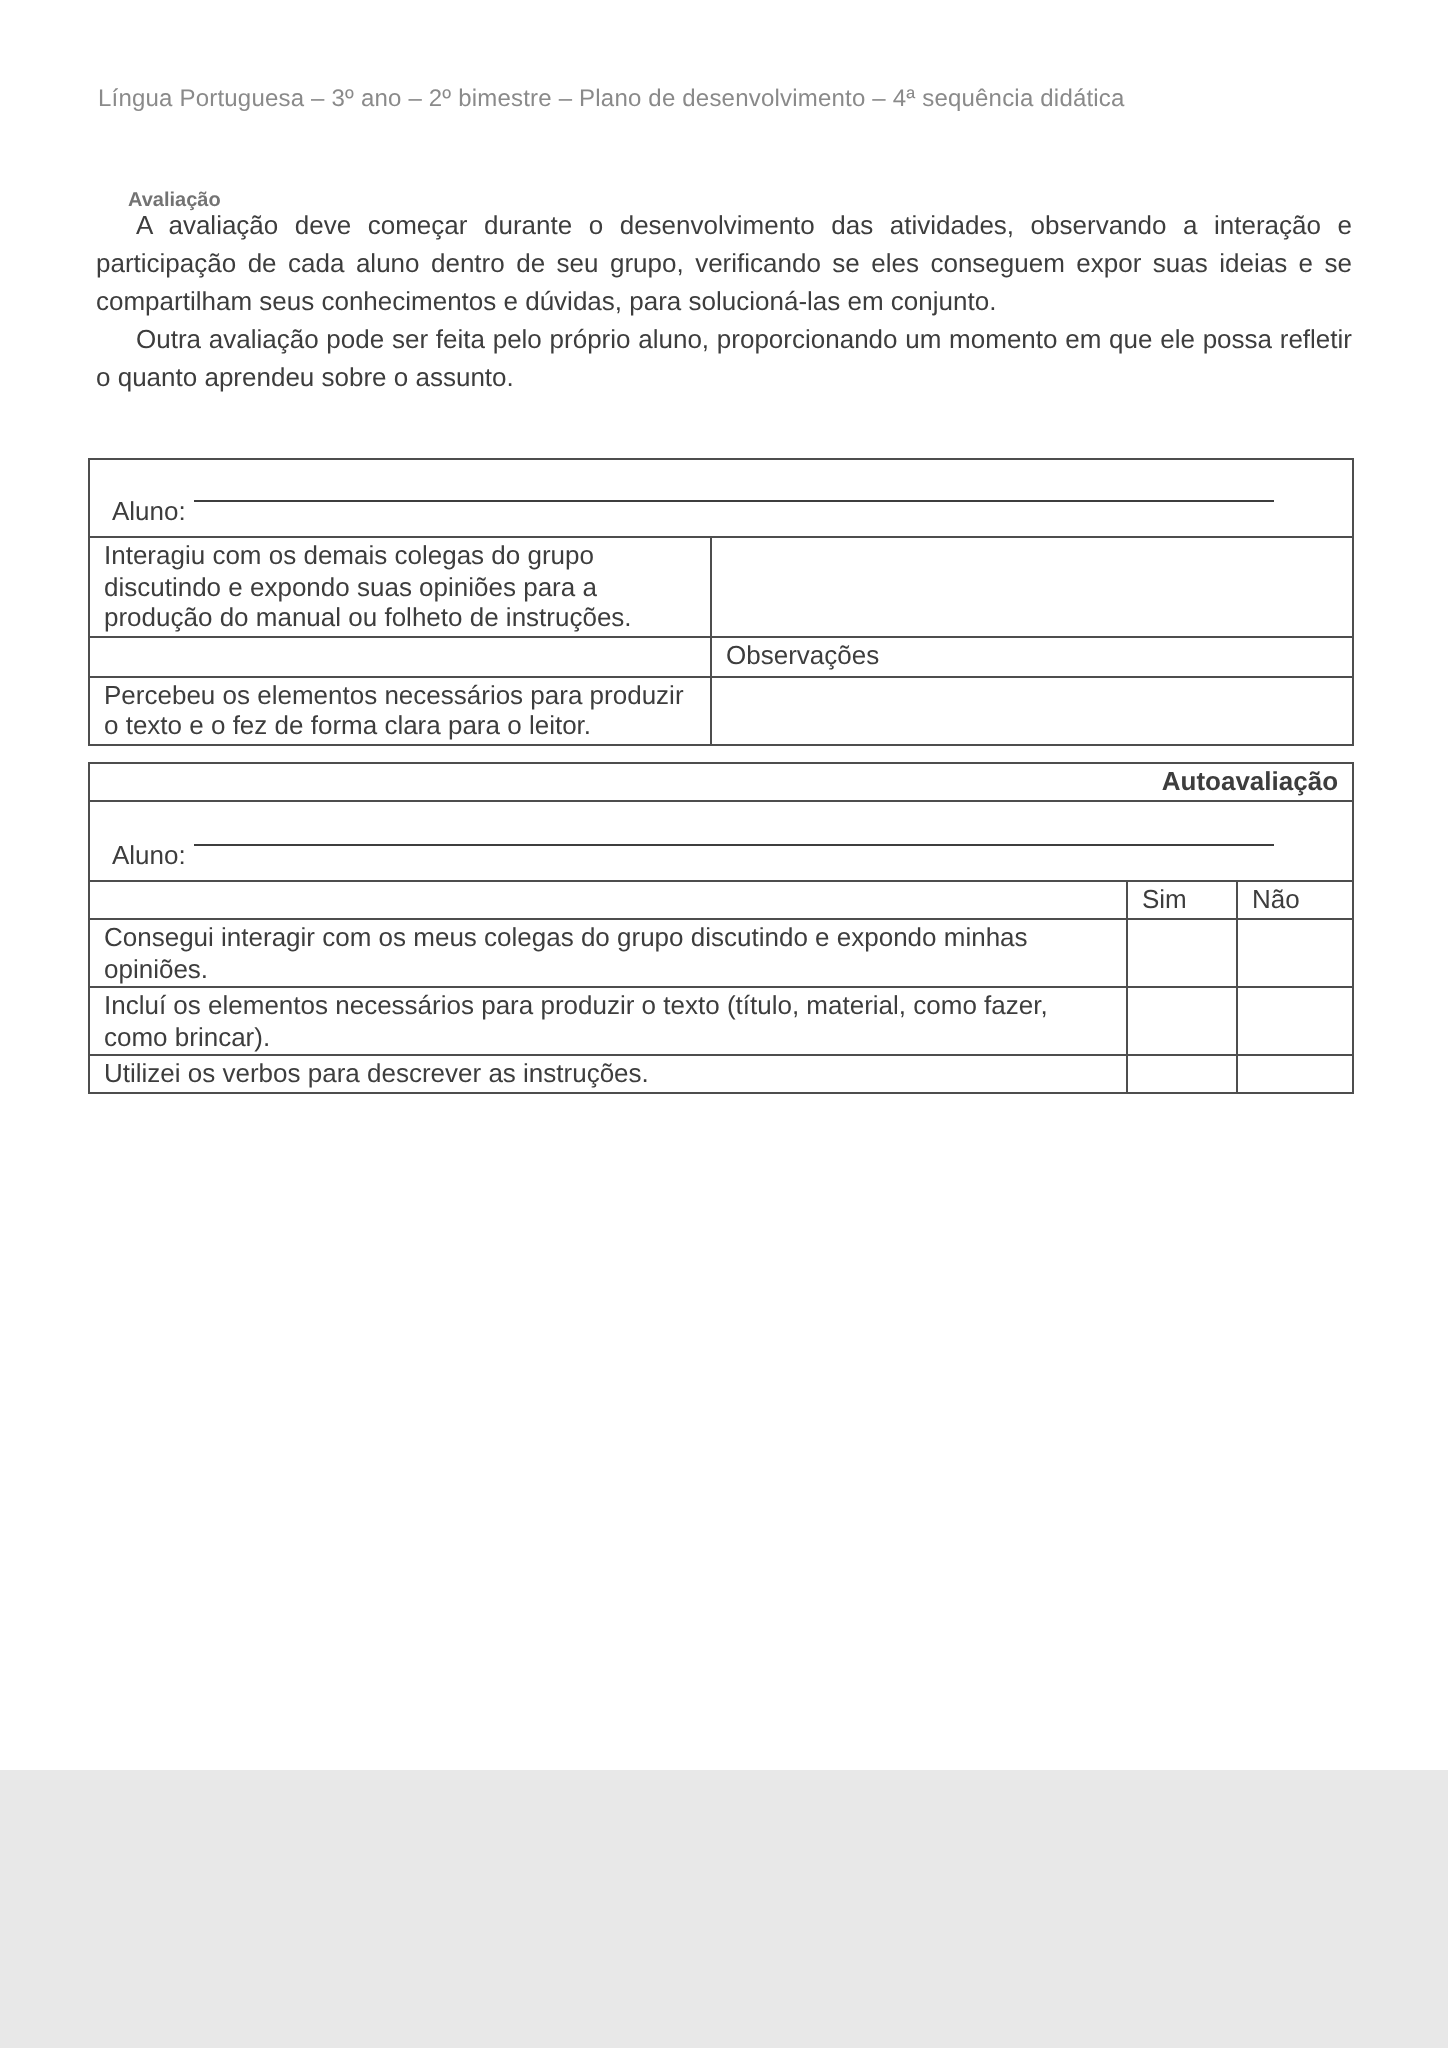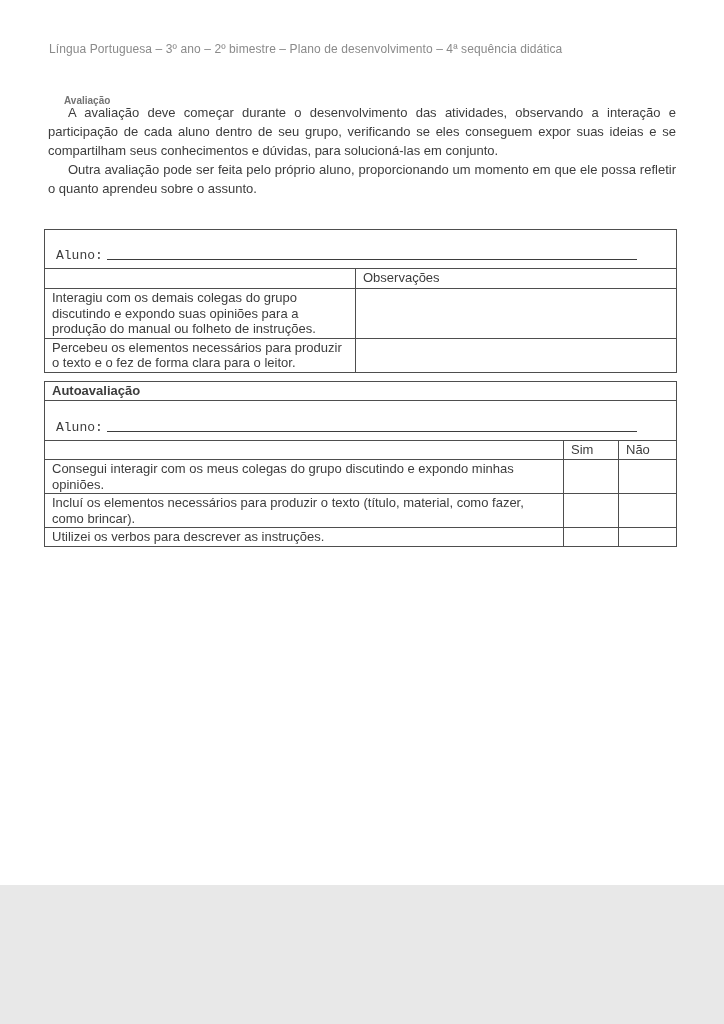--- a/index.html
+++ b/index.html
@@ -46,33 +46,33 @@
     vertical-align:top;
     overflow:hidden;
   }
   .eval-table{top:229px;}
   .self-table{top:381px;}
 
   td.aluno-cell{
     vertical-align:bottom;
     padding-bottom:5px;
   }
-  .aluno-wrap{display:flex;align-items:flex-end;font-family:Liberation Mono, monospace;}
+  .aluno-wrap{display:flex;align-items:flex-start;}
   .aluno-label{flex:none;padding-left:4px;}
   .fill-line{
     flex:1;
     border-bottom:1.5px solid #3d3d3d;
     margin:0 32px 3px 4px;
     height:2px;
   }
   td.obs-blank{height:17px;}
   td.obs-header{height:17px;}
   td.title-cell{
     height:16px;
-    text-align:left;
+    text-align:right;
     font-weight:bold;
     margin-left:47px;
   }
   td.yn-cell{height:16px;margin-top:48px;}
   .page-number{
     position:absolute;top:964px;right:51px;
     font-size:16px;color:#a3a3a3;
   }
 </style>
 </head>
@@ -97,26 +97,26 @@
     <tbody>
       <tr>
         <td colspan="2" class="aluno-cell" style="height:32px">
           <div class="aluno-wrap">
             <span class="aluno-label">Aluno:</span>
             <span class="fill-line"></span>
           </div>
         </td>
       </tr>
       <tr>
+        <td style="height:44px">Interagiu com os demais colegas do grupo discutindo e expondo suas opiniões para a produção do manual ou folheto de instruções.</td>
+        <td></td>
+      </tr>
+      <tr>
         <td class="obs-blank"></td>
         <td class="obs-header">Observações</td>
-      </tr>
-      <tr>
-        <td style="height:44px">Interagiu com os demais colegas do grupo discutindo e expondo suas opiniões para a produção do manual ou folheto de instruções.</td>
-        <td></td>
       </tr>
       <tr>
         <td style="height:30px">Percebeu os elementos necessários para produzir o texto e o fez de forma clara para o leitor.</td>
         <td></td>
       </tr>
     </tbody>
   </table>
 
   <table class="self-table">
     <colgroup>

